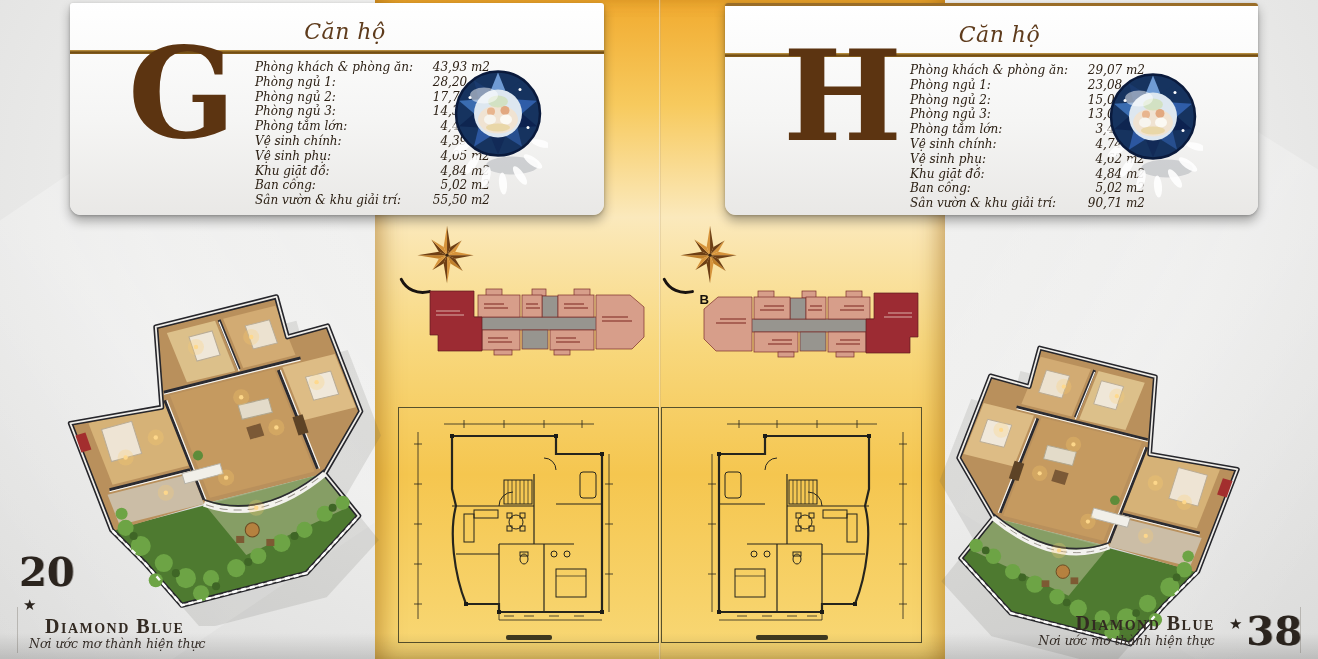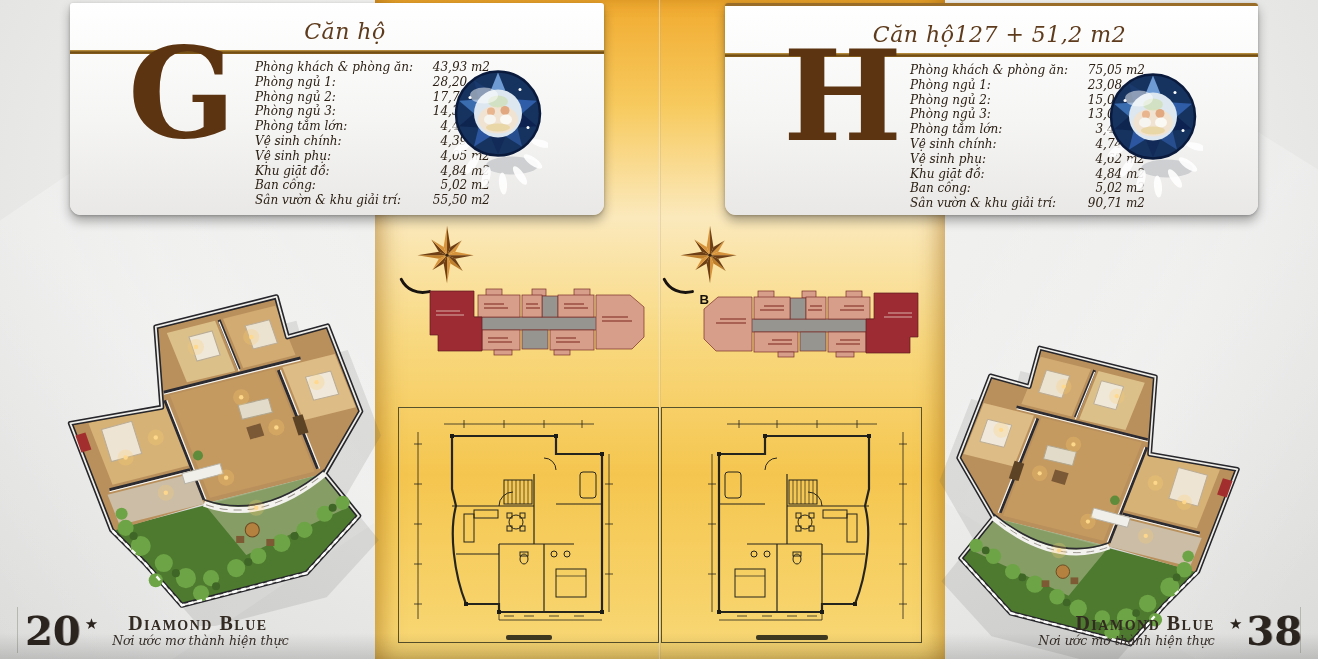--- a/index.html
+++ b/index.html
@@ -61,21 +61,21 @@
   .plan-caption{height:5px;background:#16160f;opacity:.82;border-radius:2px;margin-top:3px;}
   .cap-g{width:46px;}
   .cap-h{width:72px;}
 
   .render{position:absolute;}
   .render-g{left:5px;top:274px;width:392px;height:352px;}
   .render-h{left:924px;top:326px;width:376px;height:338px;}
 
   
   .footer{position:absolute;bottom:8px;display:flex;align-items:flex-start;}
-  .footer-left{left:25px;}
+  .footer-left{left:19px;flex-direction:column;}
   .footer-right{right:16px;}
   .f-num{font-size:40px;line-height:40px;font-weight:bold;color:#2b241e;font-family:"DejaVu Serif",serif;
     text-shadow:1px 0 0 rgba(43,36,30,.4);}
   .f-star{font-size:15px;color:#2b241e;margin:4px 4px 0 4px;}
   .f-brand{margin-top:2px;}
   .footer-left .f-brand{margin-left:10px;}
   .footer-right .f-brand{margin-right:10px;text-align:right;}
   .b-name{font-variant:small-caps;font-weight:600;font-size:20px;line-height:20px;
     letter-spacing:1.5px;color:#332a22;font-family:"Liberation Serif",serif;margin-left:16px;}
   .b-tag{font-style:italic;font-size:12.5px;color:#38302a;}
@@ -399,30 +399,29 @@
         </div>
       <svg class="gem-wrap" viewBox="0 0 100 135">
         <use href="#gemdef"></use>
       </svg>
     </div>
   </div>
 
   <div class="card card-h">
     <div class="card-header">
       <span>Căn hộ</span>
-      <span>127 + 51,2 m2</span>
     </div>
     <hr class="gold-rule">
     <div class="card-body">
       <div class="big-letter">H</div>
       <div class="rooms">
 
           <div class="room-row">
             <span class="rlabel">Phòng khách &amp; phòng ăn:</span>
-            <span class="rvalue">75,05 m2</span>
+            <span class="rvalue">29,07 m2</span>
           </div>
 
           <div class="room-row">
             <span class="rlabel">Phòng ngủ 1:</span>
             <span class="rvalue">23,08 m2</span>
           </div>
 
           <div class="room-row">
             <span class="rlabel">Phòng ngủ 2:</span>
             <span class="rvalue">15,04 m2</span>

